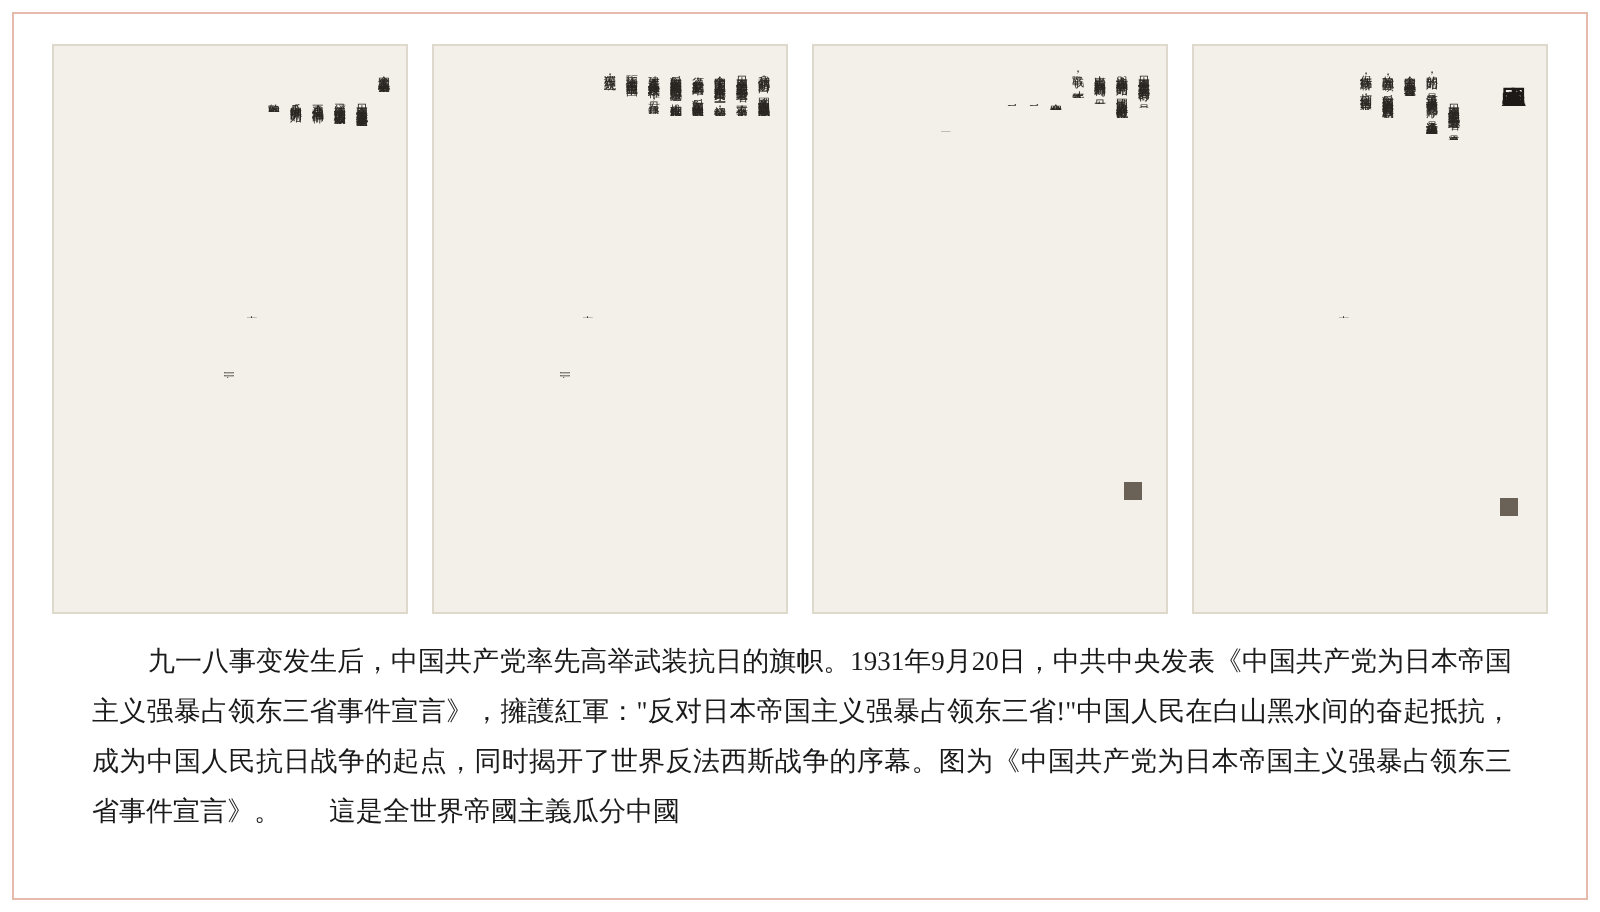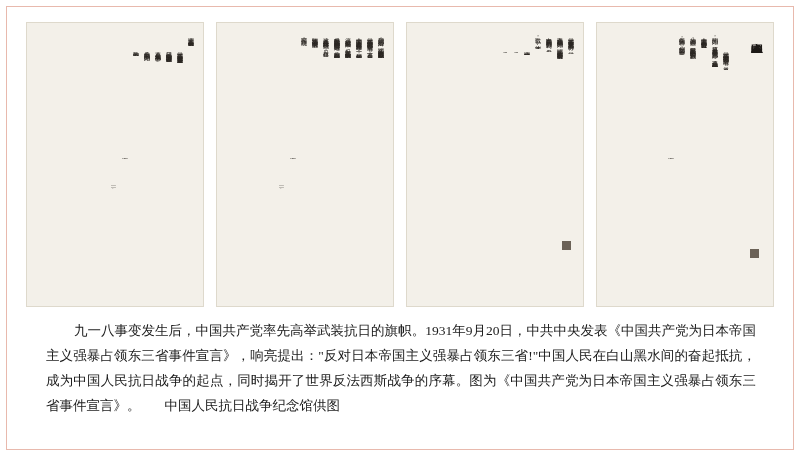--- a/index.html
+++ b/index.html
@@ -186,15 +186,15 @@
         <div class="vcol indent">瓜分中國的開始，我們必須以革命</div>
         <div class="vcol indent">的戰爭來回答帝國主義的強盜戰爭</div>
         <div class="vcol sign">中國共產黨中央委員會</div>
         <div class="vcol date">一九三一年九月二十日</div>
       </div>
     </div>
 
   </div>
 
   <div class="caption">
-    <span>九一八事变发生后，中国共产党率先高举武装抗日的旗帜。1931年9月20日，中共中央发表《中国共产党为日本帝国主义强暴占领东三省事件宣言》，响亮提出："反对日本帝国主义强暴占领东三省!"中国人民在白山黑水间的奋起抵抗，成为中国人民抗日战争的起点，同时揭开了世界反法西斯战争的序幕。图为《中国共产党为日本帝国主义强暴占领东三省事件宣言》。</span><span class="credit">中国人民抗日战争纪念馆供图</span>
+    <span>九一八事变发生后，中国共产党率先高举武装抗日的旗帜。1931年9月20日，中共中央发表《中国共产党为日本帝国主义强暴占领东三省事件宣言》，擁護紅軍："反对日本帝国主义强暴占领东三省!"中国人民在白山黑水间的奋起抵抗，成为中国人民抗日战争的起点，同时揭开了世界反法西斯战争的序幕。图为《中国共产党为日本帝国主义强暴占领东三省事件宣言》。</span><span class="credit">這是全世界帝國主義瓜分中國</span>
   </div>
 </div>
 
 </body></html>

